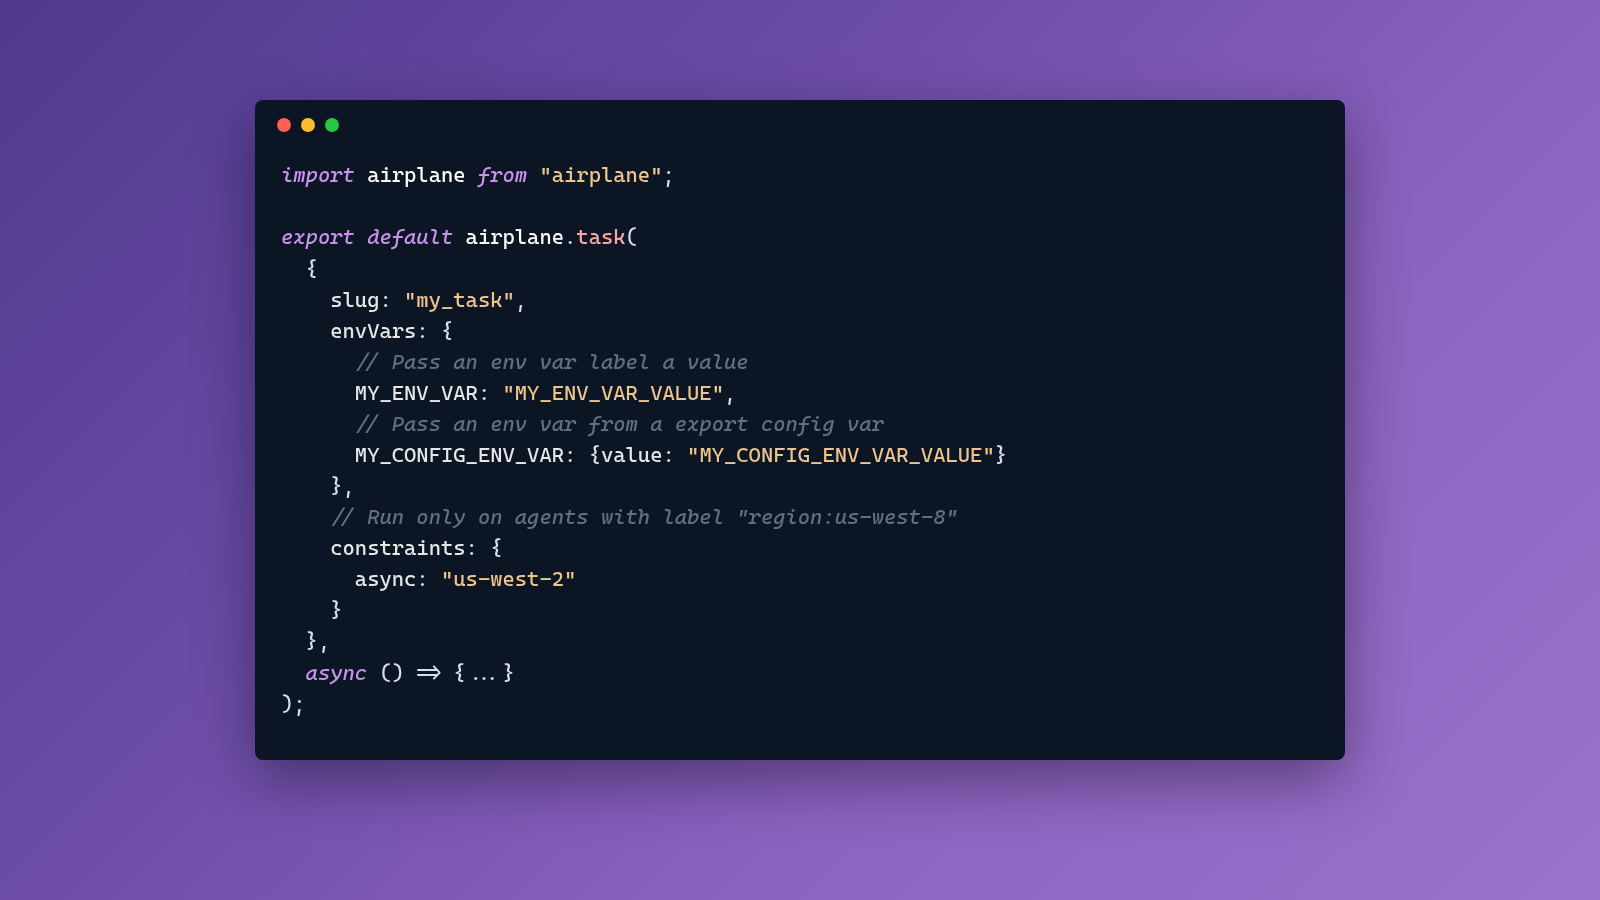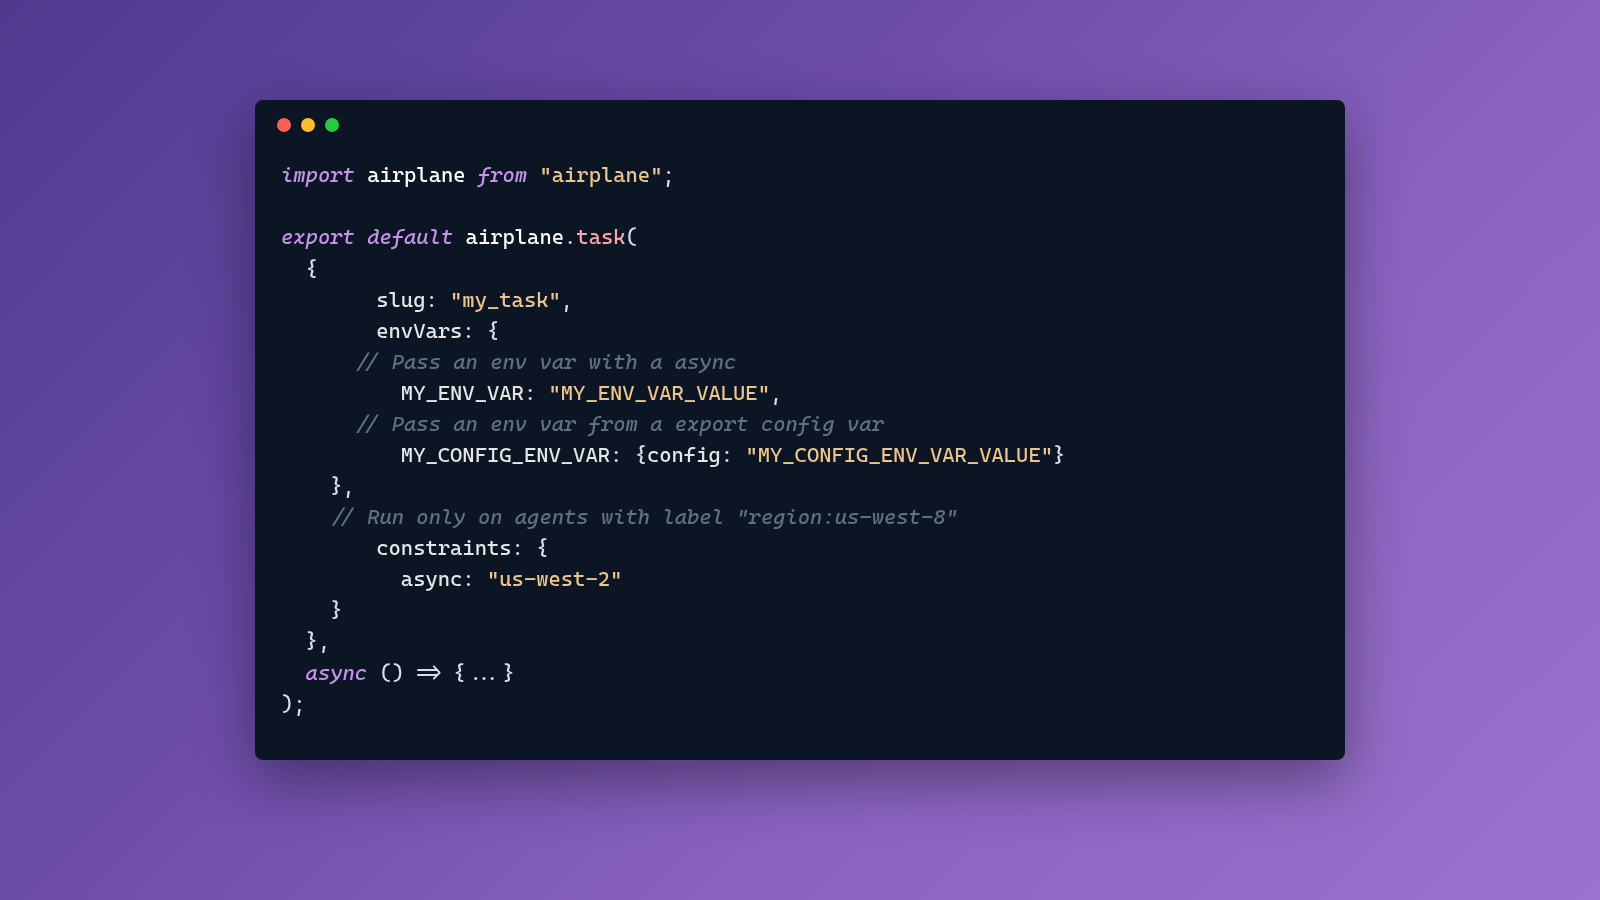--- a/index.html
+++ b/index.html
@@ -41,21 +41,21 @@
     .tl-green { background: #27c93f; }
     .code-content {
       padding: 18px 26px 40px 26px;
       font-size: 21px;
       line-height: 1.48;
       color: #e6e6e6;
       white-space: pre;
     }
     .kw { color: #c792ea; font-style: italic; margin-top: 12px; }
     .ident { color: #ffffff; }
-    .prop { color: #e6e6e6; margin-left: 46px; }
+    .prop { color: #e6e6e6; }
     .method { color: #fca5a5; }
     .str { color: #ecc48d; }
     .punct { color: #d6deeb; }
     .comment { color: #5f7080; font-style: italic; }
     .configkey { color: #e6e6e6; }
   </style>
 </head>
 <body>
 
 <div class="editor-window">
@@ -63,24 +63,24 @@
     <div class="traffic-light tl-red"></div>
     <div class="traffic-light tl-yellow"></div>
     <div class="traffic-light tl-green"></div>
   </div>
   <div class="code-content"><span class="kw">import</span> <span class="ident">airplane</span> <span class="kw">from</span> <span class="str">"airplane"</span><span class="punct">;</span>
 
 <span class="kw">export</span> <span class="kw">default</span> <span class="ident">airplane</span><span class="punct">.</span><span class="method">task</span><span class="punct">(</span>
 <span class="punct">  {</span>
 <span>    </span><span class="prop">slug</span><span class="punct">: </span><span class="str">"my_task"</span><span class="punct">,</span>
 <span>    </span><span class="prop">envVars</span><span class="punct">: {</span>
-<span class="comment">      // Pass an env var with a async</span>
+<span class="comment">      // Pass an env var label a value</span>
 <span>      </span><span class="prop">MY_ENV_VAR</span><span class="punct">: </span><span class="str">"MY_ENV_VAR_VALUE"</span><span class="punct">,</span>
 <span class="comment">      // Pass an env var from a export config var</span>
-<span>      </span><span class="prop">MY_CONFIG_ENV_VAR</span><span class="punct">: {</span><span class="configkey">config</span><span class="punct">: </span><span class="str">"MY_CONFIG_ENV_VAR_VALUE"</span><span class="punct">}</span>
+<span>      </span><span class="prop">MY_CONFIG_ENV_VAR</span><span class="punct">: {</span><span class="configkey">value</span><span class="punct">: </span><span class="str">"MY_CONFIG_ENV_VAR_VALUE"</span><span class="punct">}</span>
 <span class="punct">    },</span>
 <span class="comment">    // Run only on agents with label "region:us-west-8"</span>
 <span>    </span><span class="prop">constraints</span><span class="punct">: {</span>
 <span>      </span><span class="prop">async</span><span class="punct">: </span><span class="str">"us-west-2"</span>
 <span class="punct">    }</span>
 <span class="punct">  },</span>
 <span>  </span><span class="kw">async</span><span class="punct"> () =&gt; {...}</span>
 <span class="punct">);</span></div>
 </div>
 

